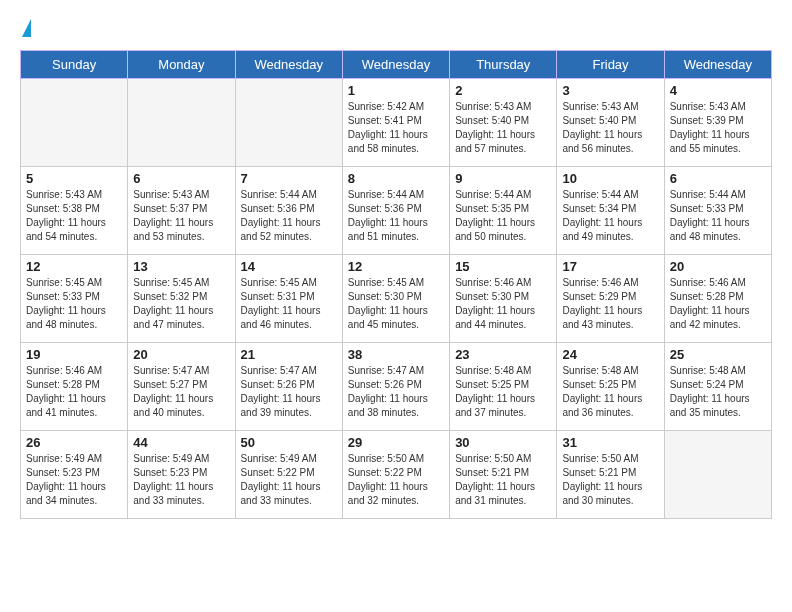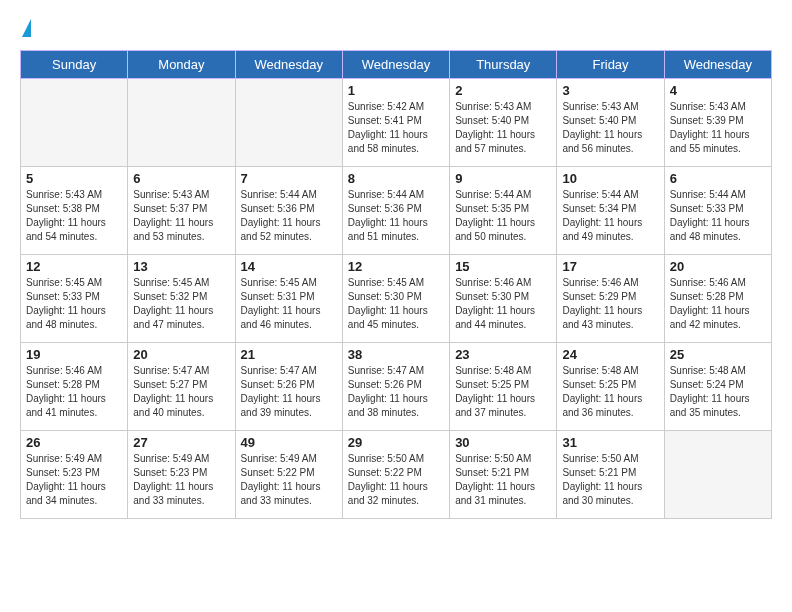--- a/index.html
+++ b/index.html
@@ -312,28 +312,28 @@
       </tr>
       <tr>
         <td>
           <span class="day-number">26</span>
           <div class="cell-text" style="white-space: pre-line;">Sunrise: 5:49 AM
 Sunset: 5:23 PM
 Daylight: 11 hours
 and 34 minutes.</div>
         </td>
         <td>
-          <span class="day-number">27</span>
+          <span class="day-number">44</span>
           <div class="cell-text" style="white-space: pre-line;">Sunrise: 5:49 AM
 Sunset: 5:23 PM
 Daylight: 11 hours
 and 33 minutes.</div>
         </td>
         <td>
-          <span class="day-number">49</span>
+          <span class="day-number">50</span>
           <div class="cell-text" style="white-space: pre-line;">Sunrise: 5:49 AM
 Sunset: 5:22 PM
 Daylight: 11 hours
 and 33 minutes.</div>
         </td>
         <td>
           <span class="day-number">29</span>
           <div class="cell-text" style="white-space: pre-line;">Sunrise: 5:50 AM
 Sunset: 5:22 PM
 Daylight: 11 hours

